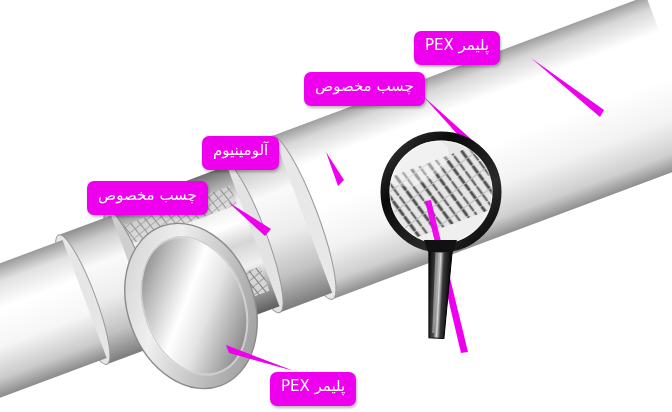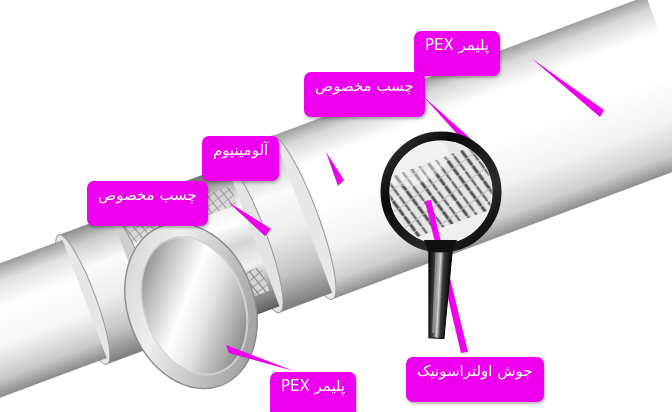--- a/index.html
+++ b/index.html
@@ -7,21 +7,21 @@
        font-family:"DejaVu Sans","Liberation Sans",sans-serif;}
   #stage{position:relative;width:672px;height:412px;background:#fff;overflow:hidden;}
   #art{position:absolute;inset:0;width:672px;height:412px;}
   .label{
     position:absolute;
     background:#EE00EE;
     color:#ffffff;
     border-radius:7px;
     font-size:15px;
     line-height:1;
-    padding:7px 11px 23px 11px;
+    padding:7px 11px 12px 11px;
     white-space:nowrap;
     direction:rtl;
     text-align:center;
     box-shadow:1px 2px 3px rgba(0,0,0,0.28);
     font-family:"DejaVu Sans","Liberation Sans",sans-serif;
     z-index:40;
     letter-spacing:0px;
   }
 </style>
 </head>
@@ -209,17 +209,16 @@
   </svg>
 
   <div class="label" style="left:414px;top:31px;">پلیمر PEX</div>
 
   <div class="label" style="left:304px;top:72px;">چسب مخصوص</div>
 
   <div class="label" style="left:202px;top:136px;">آلومینیوم</div>
 
   <div class="label" style="left:87px;top:181px;">چسب مخصوص</div>
 
-  <div class="label" style="left:406px;top:357px;">جوش اولتراسونیک</div>
 
   <div class="label" style="left:270px;top:372px;">پلیمر PEX</div>
 
 </div>
 
 </body></html>

